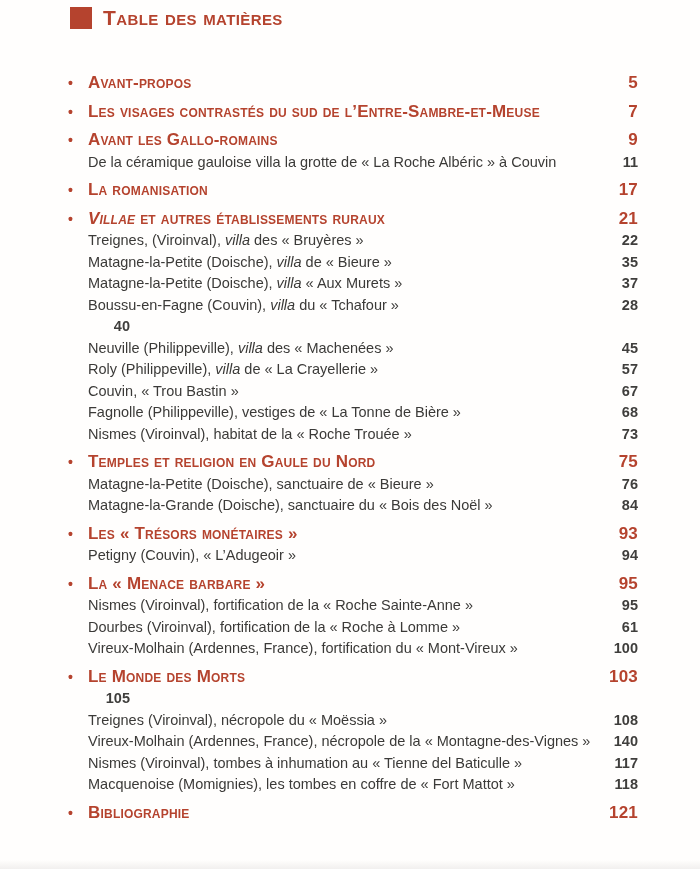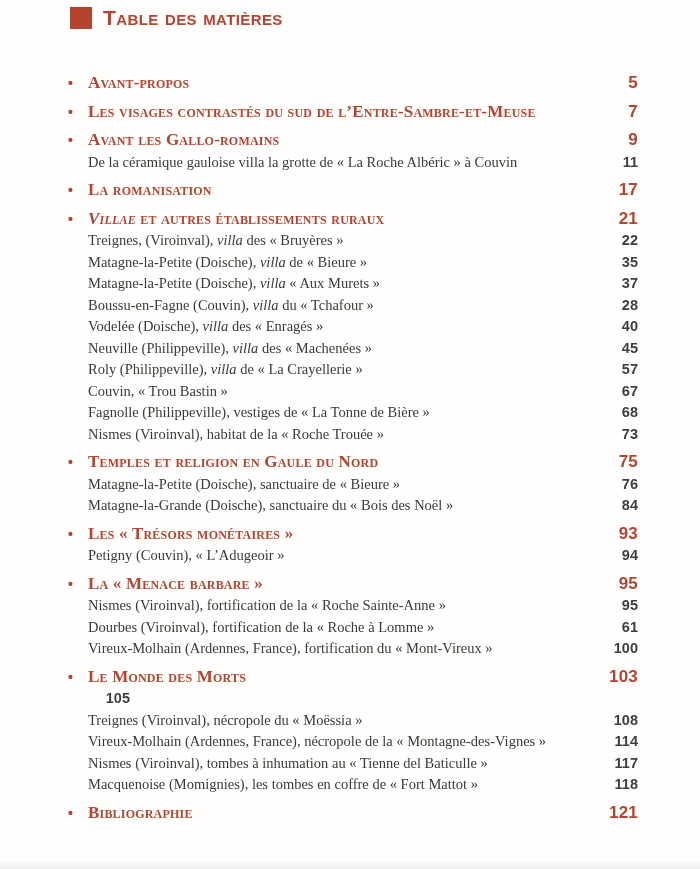--- a/index.html
+++ b/index.html
@@ -68,21 +68,20 @@
   .bullet {
     flex: 0 0 20px;
     width: 20px;
     font-size: 14px;
     color: #b5432e;
   }
   .label {
     flex: 1 1 auto;
     white-space: nowrap;
     overflow: hidden;
-    font-family: Liberation Serif, serif;
   }
   .page {
     flex: 0 0 42px;
     text-align: right;
   }
   .row.sub .page { color: #3f3e3c; font-weight: bold; }
   .scan-shadow-bottom {
     position: absolute;
     left: 0; right: 0; bottom: 0;
     height: 9px;
@@ -146,21 +145,20 @@
         <span class="label"><span>Matagne-la-Petite (Doische), </span><i>villa</i><span> « Aux Murets »</span></span>
         <span class="page">37</span>
       </div>
       <div class="row sub">
         <span class="bullet"></span>
         <span class="label"><span>Boussu-en-Fagne (Couvin), </span><i>villa</i><span> du « Tchafour »</span></span>
         <span class="page">28</span>
       </div>
       <div class="row sub">
         <span class="bullet"></span>
-        <span class="label"><span>Vodelée (Doische), </span><i>villa</i><span> des « Enragés »</span></span>
         <span class="page">40</span>
       </div>
       <div class="row sub">
         <span class="bullet"></span>
         <span class="label"><span>Neuville (Philippeville), </span><i>villa</i><span> des « Machenées »</span></span>
         <span class="page">45</span>
       </div>
       <div class="row sub">
         <span class="bullet"></span>
         <span class="label"><span>Roly (Philippeville), </span><i>villa</i><span> de « La Crayellerie »</span></span>
@@ -236,21 +234,21 @@
         <span class="page">105</span>
       </div>
       <div class="row sub">
         <span class="bullet"></span>
         <span class="label"><span>Treignes (Viroinval), nécropole du « Moëssia »</span></span>
         <span class="page">108</span>
       </div>
       <div class="row sub">
         <span class="bullet"></span>
         <span class="label"><span>Vireux-Molhain (Ardennes, France), nécropole de la « Montagne-des-Vignes »</span></span>
-        <span class="page">114</span>
+        <span class="page">140</span>
       </div>
       <div class="row sub">
         <span class="bullet"></span>
         <span class="label"><span>Nismes (Viroinval), tombes à inhumation au « Tienne del Baticulle »</span></span>
         <span class="page">117</span>
       </div>
       <div class="row sub">
         <span class="bullet"></span>
         <span class="label"><span>Macquenoise (Momignies), les tombes en coffre de « Fort Mattot »</span></span>
         <span class="page">118</span>

